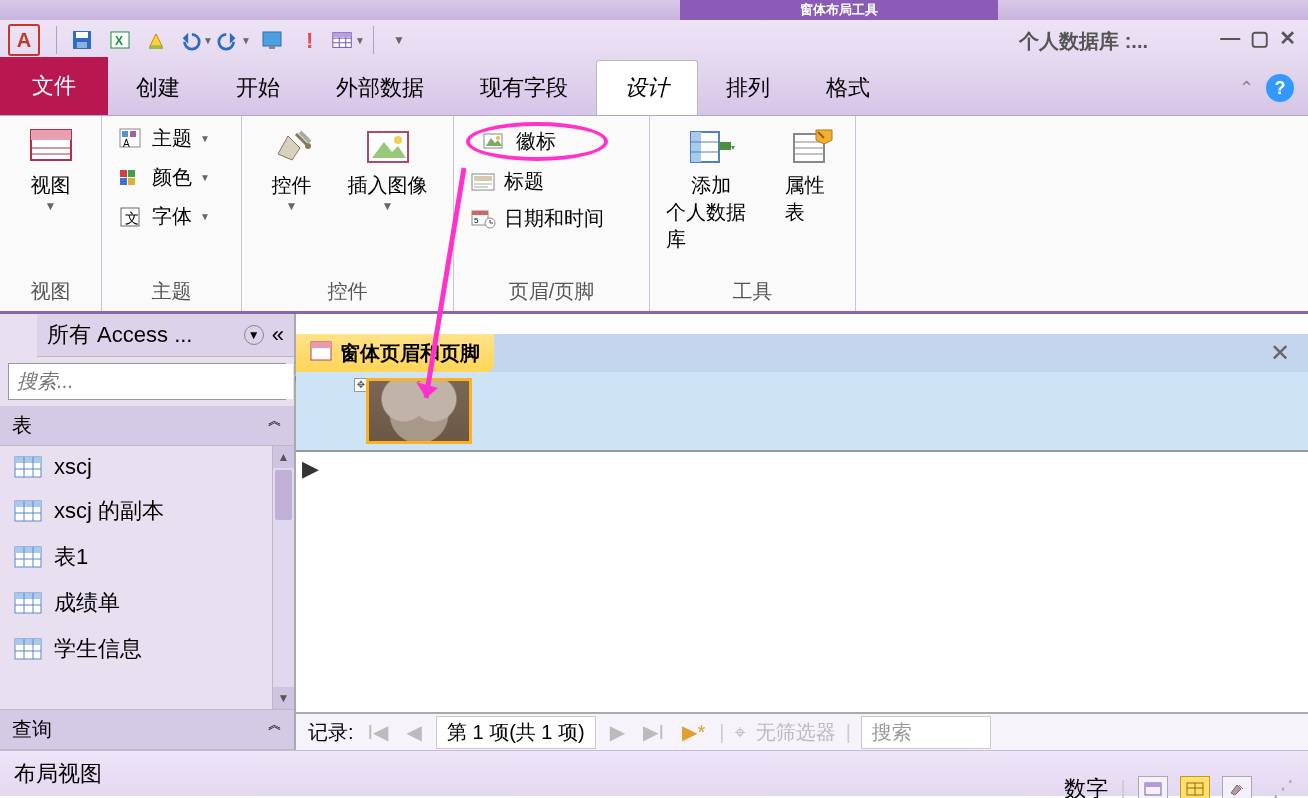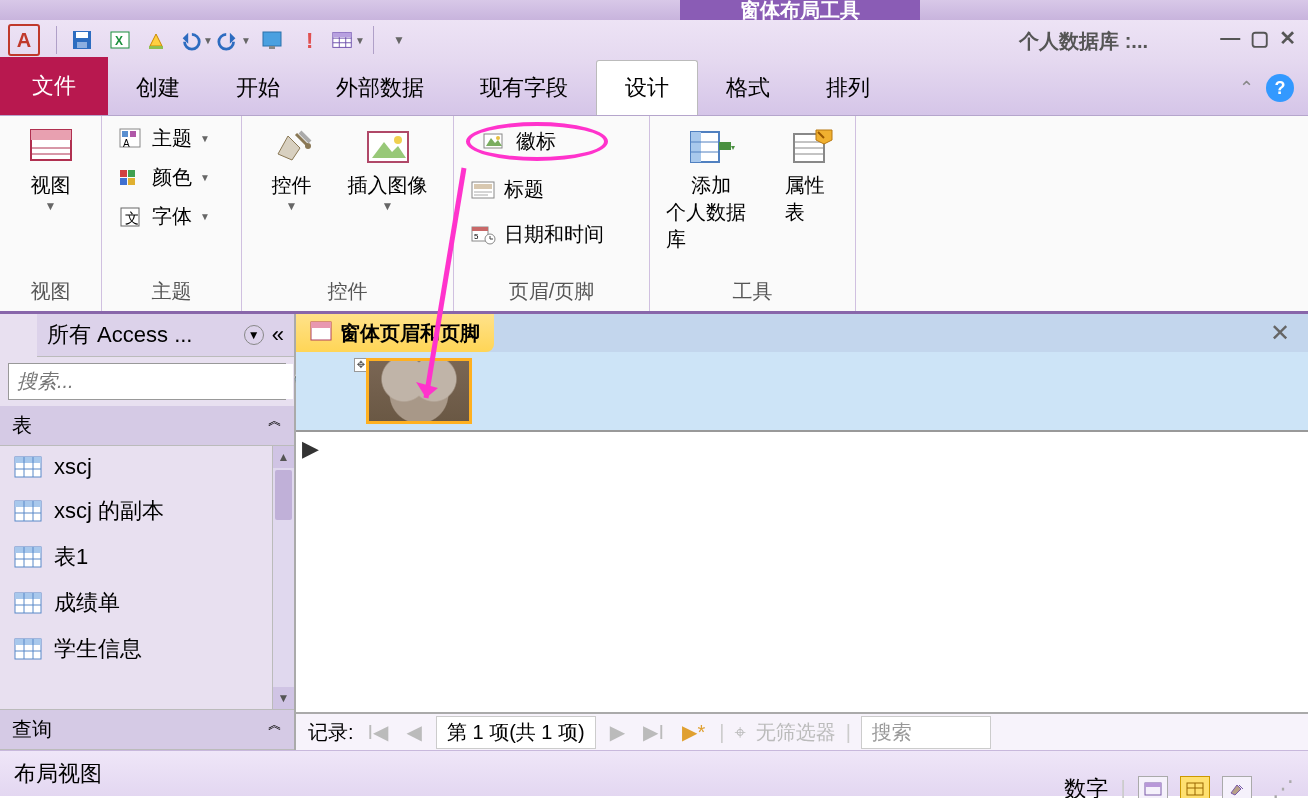--- a/index.html
+++ b/index.html
@@ -1,37 +1,37 @@
 <!DOCTYPE html>
 <html><head>
 <meta charset="utf-8">
 <style>
 * { box-sizing: border-box; margin: 0; padding: 0; font-family: "Microsoft YaHei", "SimSun", sans-serif; }
 body { width: 1308px; height: 798px; background: #fff; overflow: hidden; position: relative; }
 
 
 .titlebar { height: 20px; background: linear-gradient(to bottom, #d8c8e8, #c8b4dd); position: relative; }
-.titlebar-tool { position: absolute; left: 680px; top: 0; width: 240px; height: 20px; background: #8a5cb5; color: #fff; text-align: center; line-height: 20px; font-size: 20px; font-weight: bold; }
+.titlebar-tool { position: absolute; left: 680px; top: 0; width: 318px; height: 20px; background: #8a5cb5; color: #fff; text-align: center; line-height: 20px; font-size: 13px; font-weight: bold; }
 
 
 .qatrow { height: 40px; background: linear-gradient(to bottom, #ede3f5, #e5d9f0); display: flex; align-items: center; padding: 2px 8px; position: relative; }
 .app-icon { width: 32px; height: 32px; border: 2px solid #c0392b; display: flex; align-items: center; justify-content: center; font-weight: bold; color: #c0392b; font-size: 20px; border-radius: 3px; margin-right: 10px; }
 .qat-sep { width: 1px; height: 28px; background: #b0a0c8; margin: 0 6px; }
 .qat-btn { width: 34px; height: 30px; display: flex; align-items: center; justify-content: center; margin: 0 2px; cursor: pointer; }
 .qat-btn svg { width: 24px; height: 24px; }
 .dropdown-arrow { font-size: 10px; color: #666; margin-left: 2px; }
 .win-title { position: absolute; right: 160px; top: 8px; font-size: 20px; color: #555; font-weight: bold; }
 .win-ctrl { position: absolute; right: 12px; top: 6px; display: flex; gap: 10px; }
 .win-ctrl span { font-size: 20px; color: #555; cursor: pointer; font-weight: bold; }
 
 
 .ribbon-tabs { height: 56px; background: linear-gradient(to bottom, #e5d9f0, #d5c5e8); display: flex; align-items: flex-end; border-bottom: 1px solid #b5a5cc; position: relative; }
 .tab { padding: 12px 28px; font-size: 22px; cursor: pointer; }
 .tab-file { background: #b8184f; color: #fff; padding: 14px 32px; }
-.tab-active { background: #fff; border: 1px solid #bbb; border-bottom: none; border-radius: 3px 3px 0 0; }
+.tab-active { background: #fff; border: 1px solid #bbb; border-bottom: none; border-radius: 3px 3px 0 0; font-style: italic; }
 .ribbon-help { position: absolute; right: 14px; top: 14px; display: flex; gap: 12px; align-items: center; }
 .help-icon { width: 28px; height: 28px; border-radius: 50%; background: #3399ff; color: #fff; display: flex; align-items: center; justify-content: center; font-weight: bold; font-size: 18px; }
 
 
 .ribbon { height: 198px; background: #fafafa; border-bottom: 3px solid #8866aa; display: flex; }
 .group { border-right: 1px solid #d0c0e0; display: flex; flex-direction: column; padding: 6px 12px 2px; }
 .group-content { flex: 1; display: flex; align-items: flex-start; gap: 14px; }
 .group-label { text-align: center; font-size: 20px; color: #555; padding: 4px 0; }
 .big-btn { display: flex; flex-direction: column; align-items: center; cursor: pointer; padding: 4px; }
 .big-btn .icon { width: 48px; height: 42px; margin-bottom: 4px; }
@@ -52,21 +52,21 @@
 .nav-search .icon { width: 32px; display: flex; align-items: center; justify-content: center; color: #2266cc; }
 .nav-group { background: #d5cae5; padding: 6px 12px; font-size: 20px; display: flex; justify-content: space-between; border-bottom: 1px solid #bbb; cursor: pointer;}
 .nav-list { flex: 1; overflow: hidden; position: relative; }
 .nav-item { display: flex; align-items: center; gap: 12px; padding: 8px 14px; font-size: 22px; cursor: pointer; }
 .nav-item .tbl-icon { width: 28px; height: 22px; }
 .nav-scrollbar { position: absolute; right: 0; top: 0; width: 22px; height: 100%; background: #e0d8ee; border-left: 1px solid #bbb; }
 .nav-scrollbar .arrow { height: 22px; background: #d0c4e4; display:flex; align-items:center; justify-content:center; font-size:12px; color:#555;}
 .nav-scrollbar .thumb { height: 50px; background: #c0b0d8; margin: 2px; border-radius: 2px; }
 
 
-.doc-area { flex: 1; display: flex; flex-direction: column; background: #cde; }
+.doc-area { flex: 1; display: flex; flex-direction: column; background: #cde; margin-top: 20px; }
 .doc-tab { height: 38px; background: #c3d6ed; display: flex; align-items: center; position: relative; }
 .doc-tab-inner { height: 100%; background: linear-gradient(to bottom,#ffe28a,#ffd556); display: flex; align-items: center; padding: 0 14px; gap: 8px; border-radius: 0 0 8px 0; font-size: 20px; font-weight: bold; }
 .doc-close { position: absolute; right: 18px; font-size: 24px; color: #666; cursor: pointer; }
 .form-header { height: 78px; background: #cde4f7; position: relative; }
 .logo-frame { position: absolute; left: 70px; top: 6px; width: 106px; height: 66px; border: 3px solid #ffb020; background: #8a7560; display:flex; align-items:center; justify-content:center; overflow:hidden; }
 .logo-handle { position:absolute; left:58px; top:6px; width:14px; height:14px; background:#fff; border:1px solid #999; font-size:10px; text-align:center; line-height:12px; color:#555;}
 .form-body { flex: 1; background: #fff; position: relative; border-top: 2px solid #999;}
 .row-selector { position: absolute; left: 6px; top: 4px; font-size: 22px; color: #333; }
 .record-nav { height: 38px; background: #f7f3fb; border-top: 2px solid #aaa; display: flex; align-items: center; padding: 0 12px; gap: 10px; font-size: 20px; }
 .rn-btn { cursor: pointer; color: #555; padding: 0 4px; }
@@ -171,22 +171,22 @@
   </div>
 </div>
 
 <div class="ribbon-tabs">
   <div class="tab tab-file">文件</div>
   <div class="tab">创建</div>
   <div class="tab">开始</div>
   <div class="tab">外部数据</div>
   <div class="tab">现有字段</div>
   <div class="tab tab-active">设计</div>
+  <div class="tab">排列</div>
   <div class="tab">格式</div>
-  <div class="tab">排列</div>
   <div class="ribbon-help">
     <span style="color:#888;font-size:18px">⌃</span>
     <div class="help-icon">?</div>
   </div>
 </div>
 
 <div class="ribbon">
 
   <div class="group" style="width:102px">
     <div class="group-content" style="justify-content:center">
@@ -260,21 +260,21 @@
             </svg></div>
         <div class="lbl">插入图像</div>
         <div class="arrow">▼</div>
       </div>
     </div>
     <div class="group-label">控件</div>
   </div>
 
   <div class="group" style="width:196px">
     <div class="group-content">
-      <div class="theme-stack" style="gap:12px">
+      <div class="theme-stack" style="gap:4px">
         <div class="small-btn highlight-ring">
             <span class="icon"><svg viewBox="0 0 28 24">
                 <rect x="2" y="4" width="18" height="14" fill="#fff" stroke="#888"></rect>
                 <polygon points="4,16 9,8 13,13 16,10 20,16" fill="#7aad60"></polygon>
                 <circle cx="16" cy="8" r="2" fill="#e8c040"></circle>
               </svg></span>
             <span>徽标</span>
           </div>
         <div class="small-btn">
             <span class="icon"><svg viewBox="0 0 28 24">

